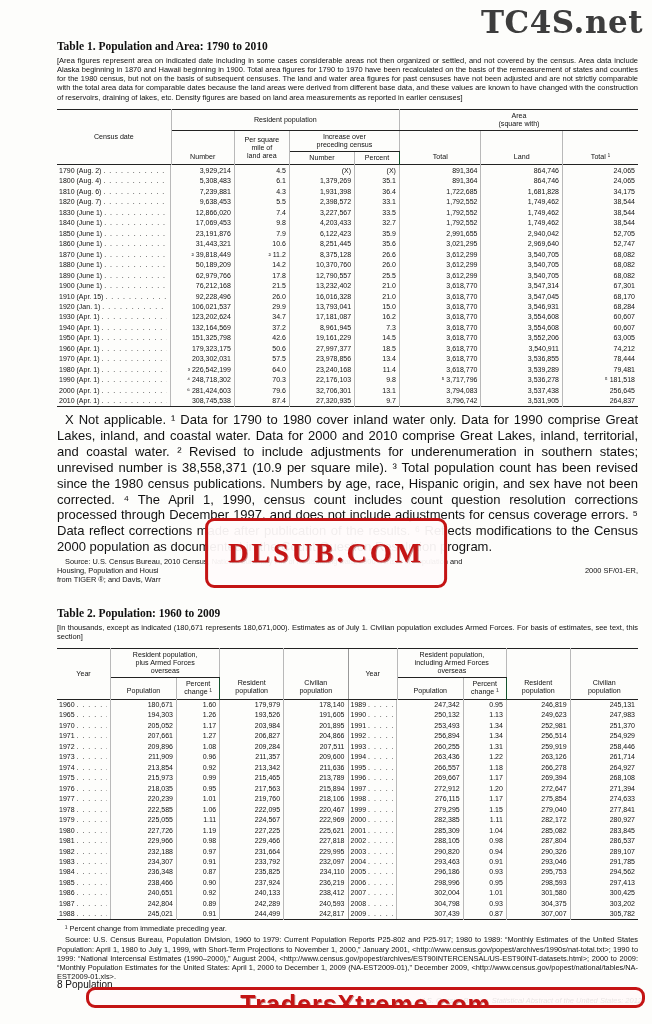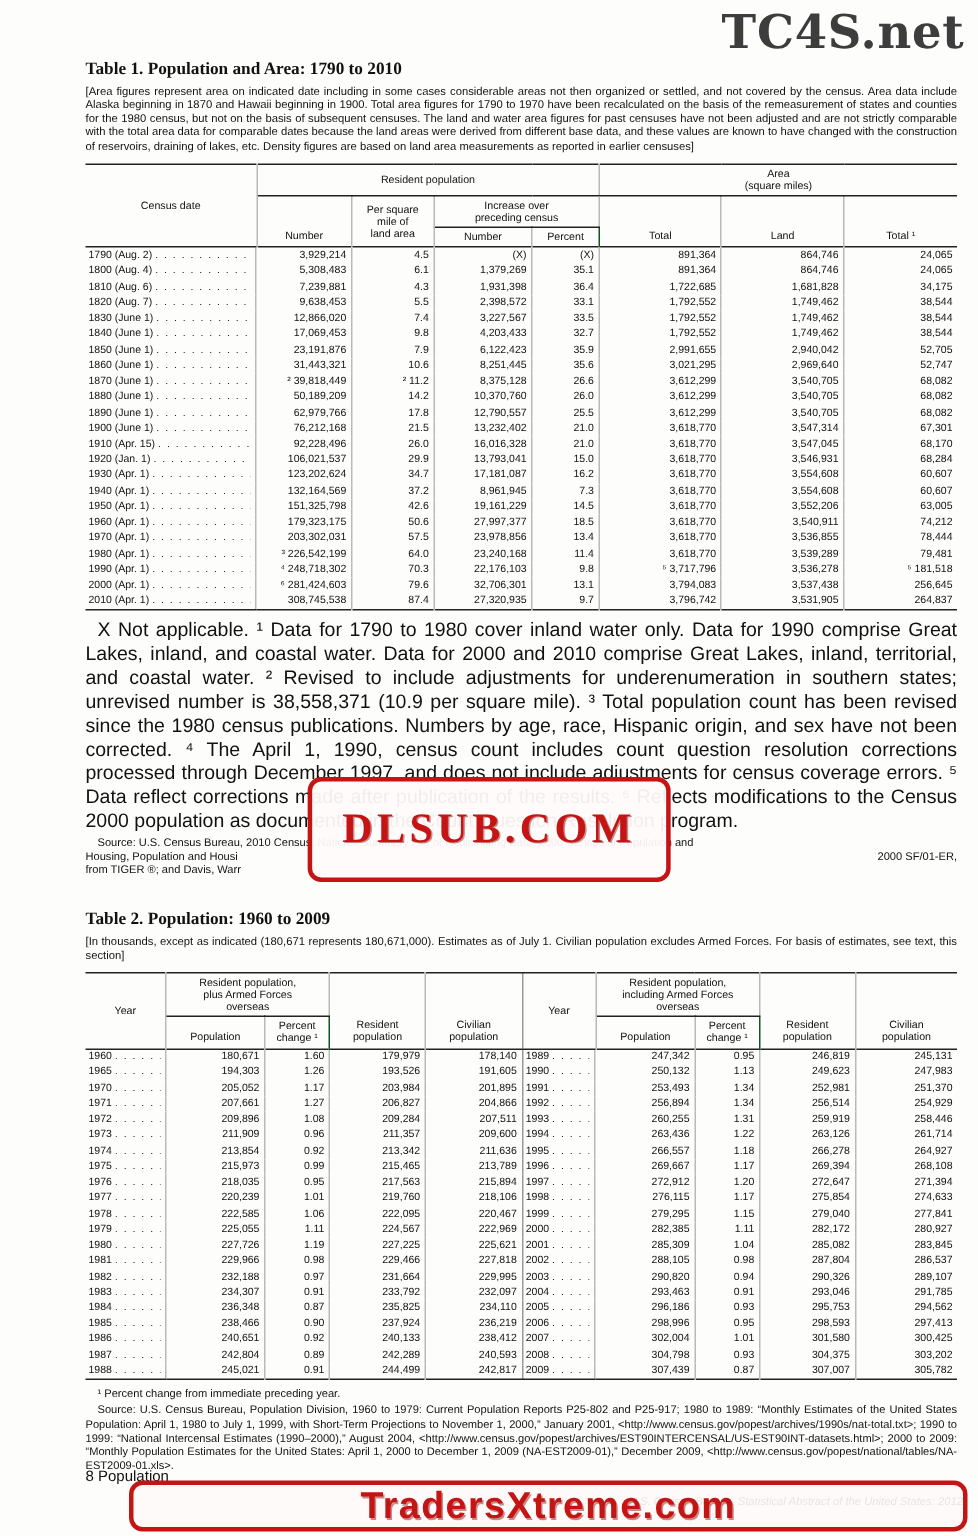--- a/index.html
+++ b/index.html
@@ -51,21 +51,21 @@
   .wm-mid {
     position:absolute; top:518px; left:50%; transform:translateX(-50%);
     border:3px solid #c41414; border-radius:9px;
     background:rgba(255,251,251,0.94); color:#c41414;
     font-size:28px; font-weight:bold; letter-spacing:3px;
     padding:16px 20px; text-shadow:1px 1px 0 rgba(140,0,0,0.45);
     white-space:nowrap;
     font-family:Liberation Serif, serif;
   }
   .wm-bottom {
-    position:absolute; top:987px; left:86px; right:7px; height:34px;
+    position:absolute; top:987px; left:86px; right:7px; height:21px;
     border:3px solid #c41414; border-radius:9px;
     background:rgba(255,249,249,0.9); color:#c41414;
     font-size:25px; font-weight:bold; letter-spacing:1px;
     text-align:center; line-height:29px; text-shadow:1px 1px 0 rgba(140,0,0,0.45);
     white-space:nowrap; overflow:hidden;
   }
 
   .page-num { position:absolute; left:57px; top:979px; font-size:10px; }
   .credit { position:absolute; right:10px; top:996px; font-size:7.5px; font-style:italic; white-space:nowrap; }
 </style>
@@ -86,21 +86,21 @@
       <col style="width:44px">
         <col style="width:80px">
         <col style="width:80px">
         <col style="width:74px">
     </colgroup>
     <thead>
       <tr>
         <th rowspan="3">Census date</th>
         <th colspan="4" class="h-group">Resident population</th>
         <th colspan="3" class="h-group">Area
-(square miles)</th>
+(square with)</th>
       </tr>
       <tr>
         <th rowspan="2" class="h-bottom">Number</th>
         <th rowspan="2">Per square
 mile of
 land area</th>
         <th colspan="2" class="h-group">Increase over
 preceding census</th>
         <th rowspan="2" class="h-bottom">Total</th>
         <th rowspan="2" class="h-bottom">Land</th>

